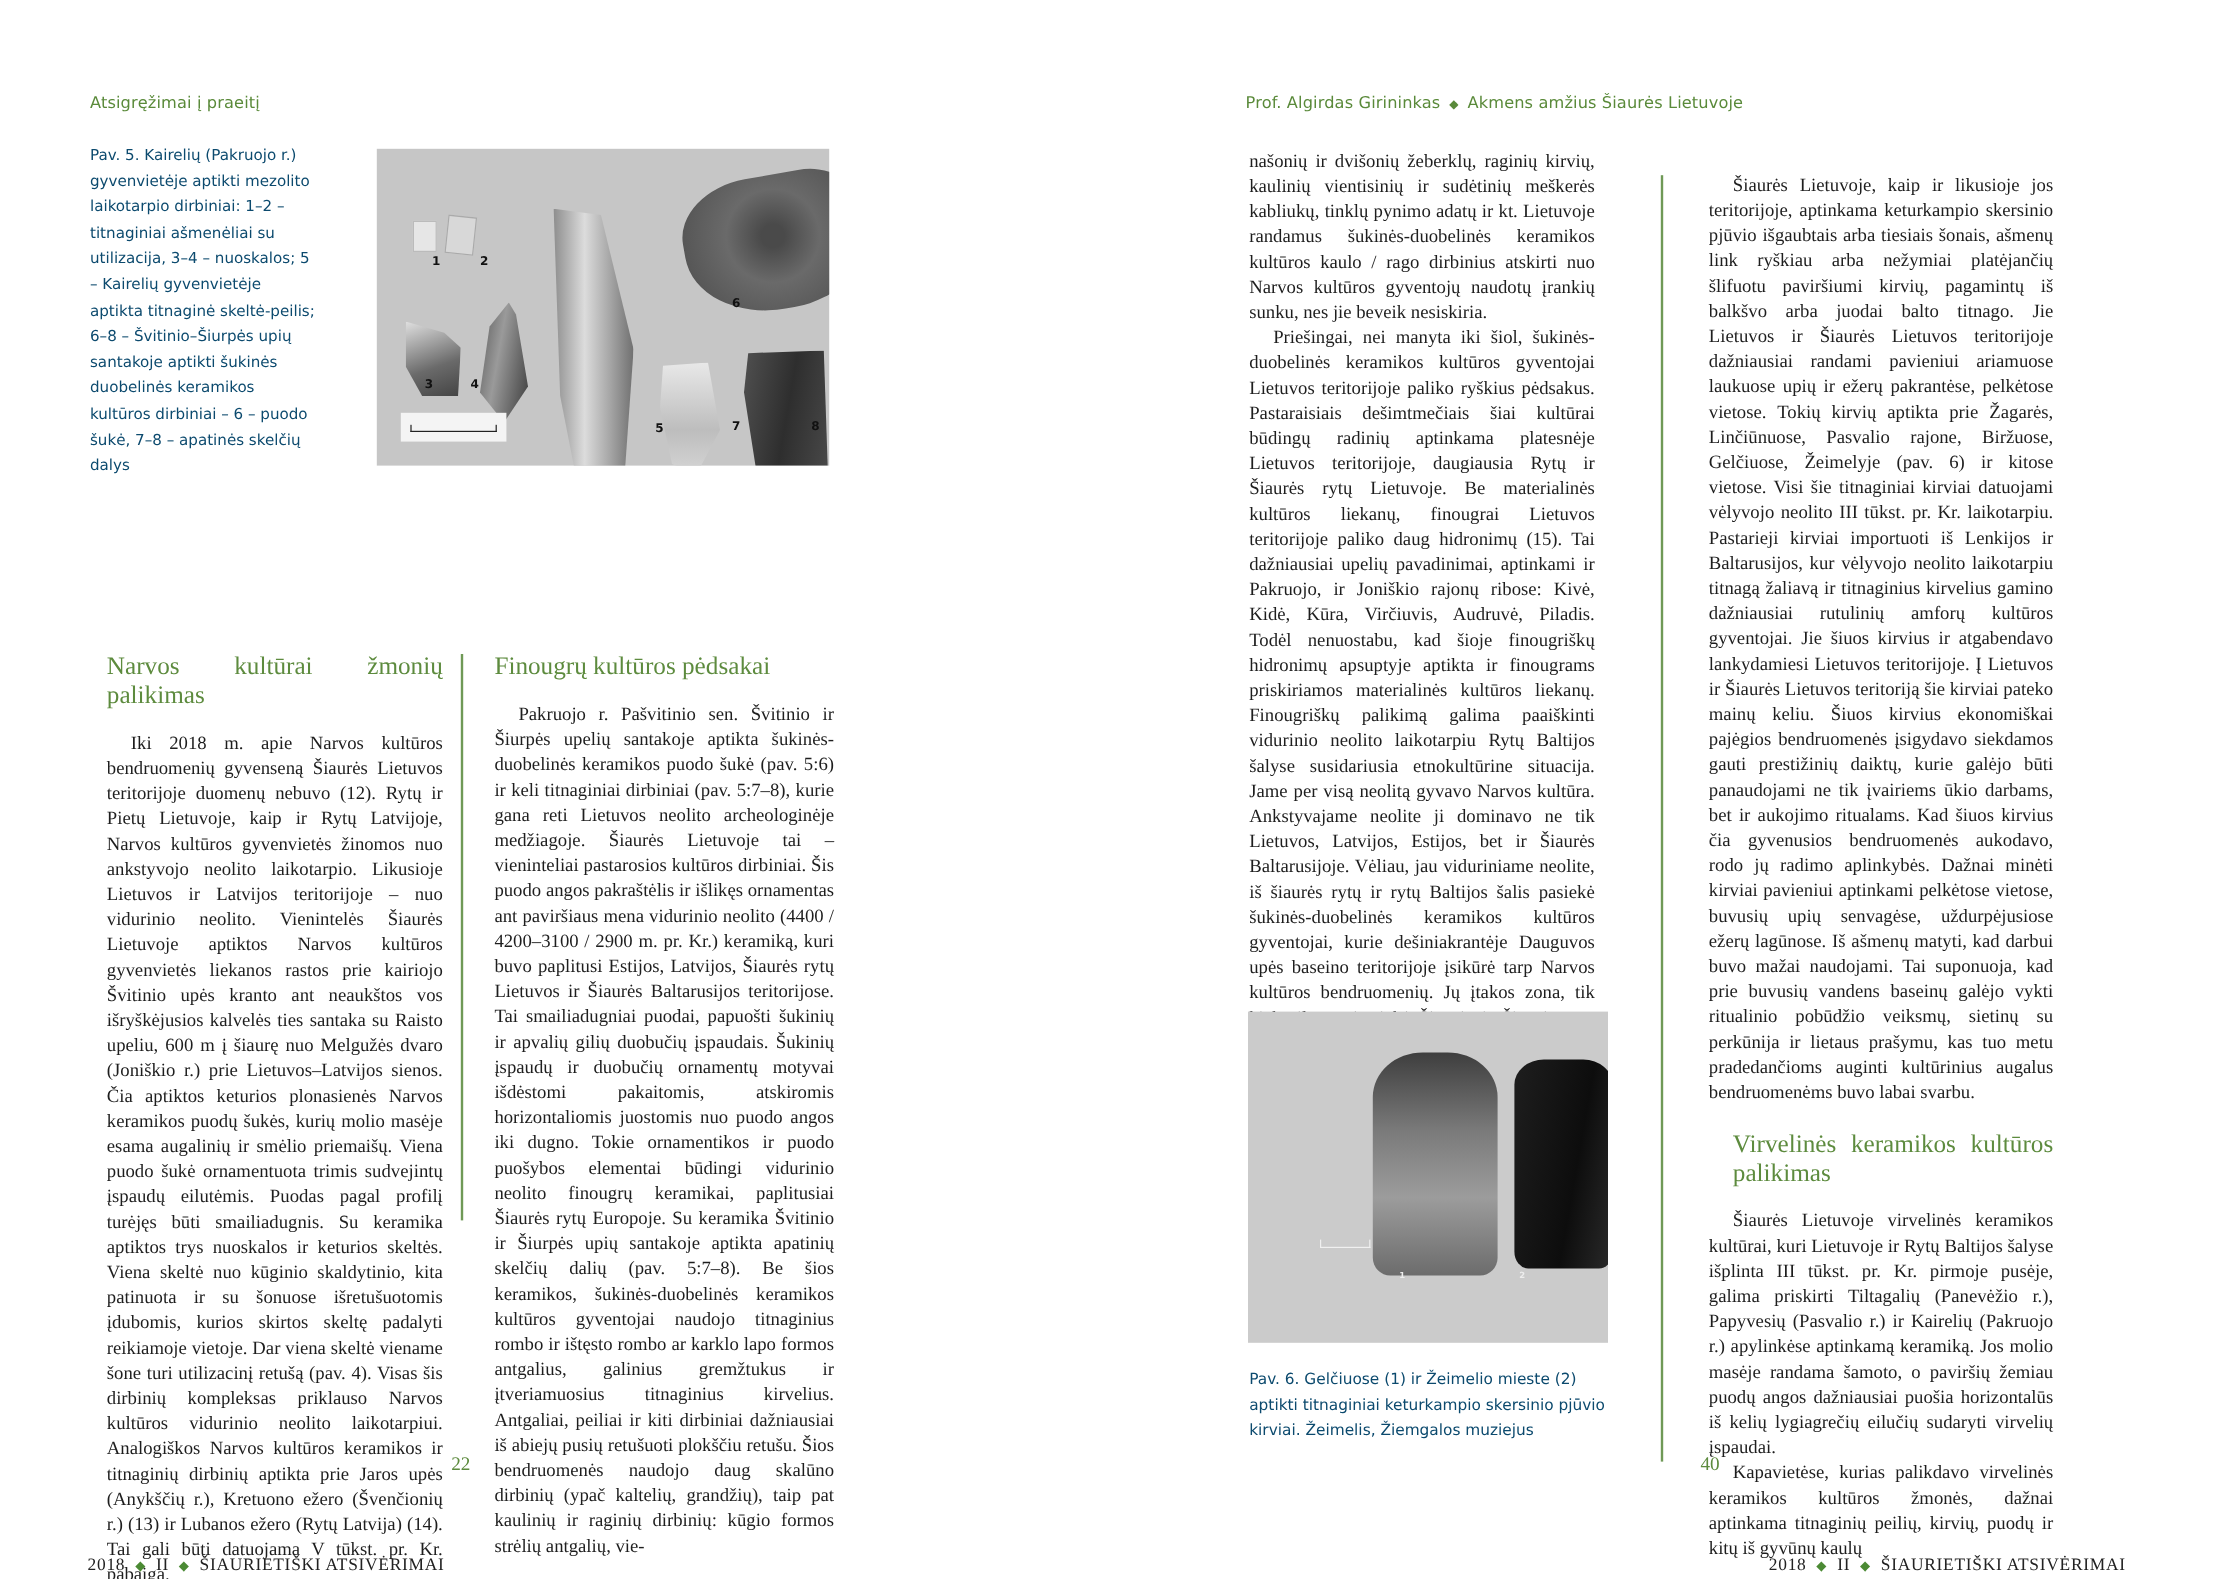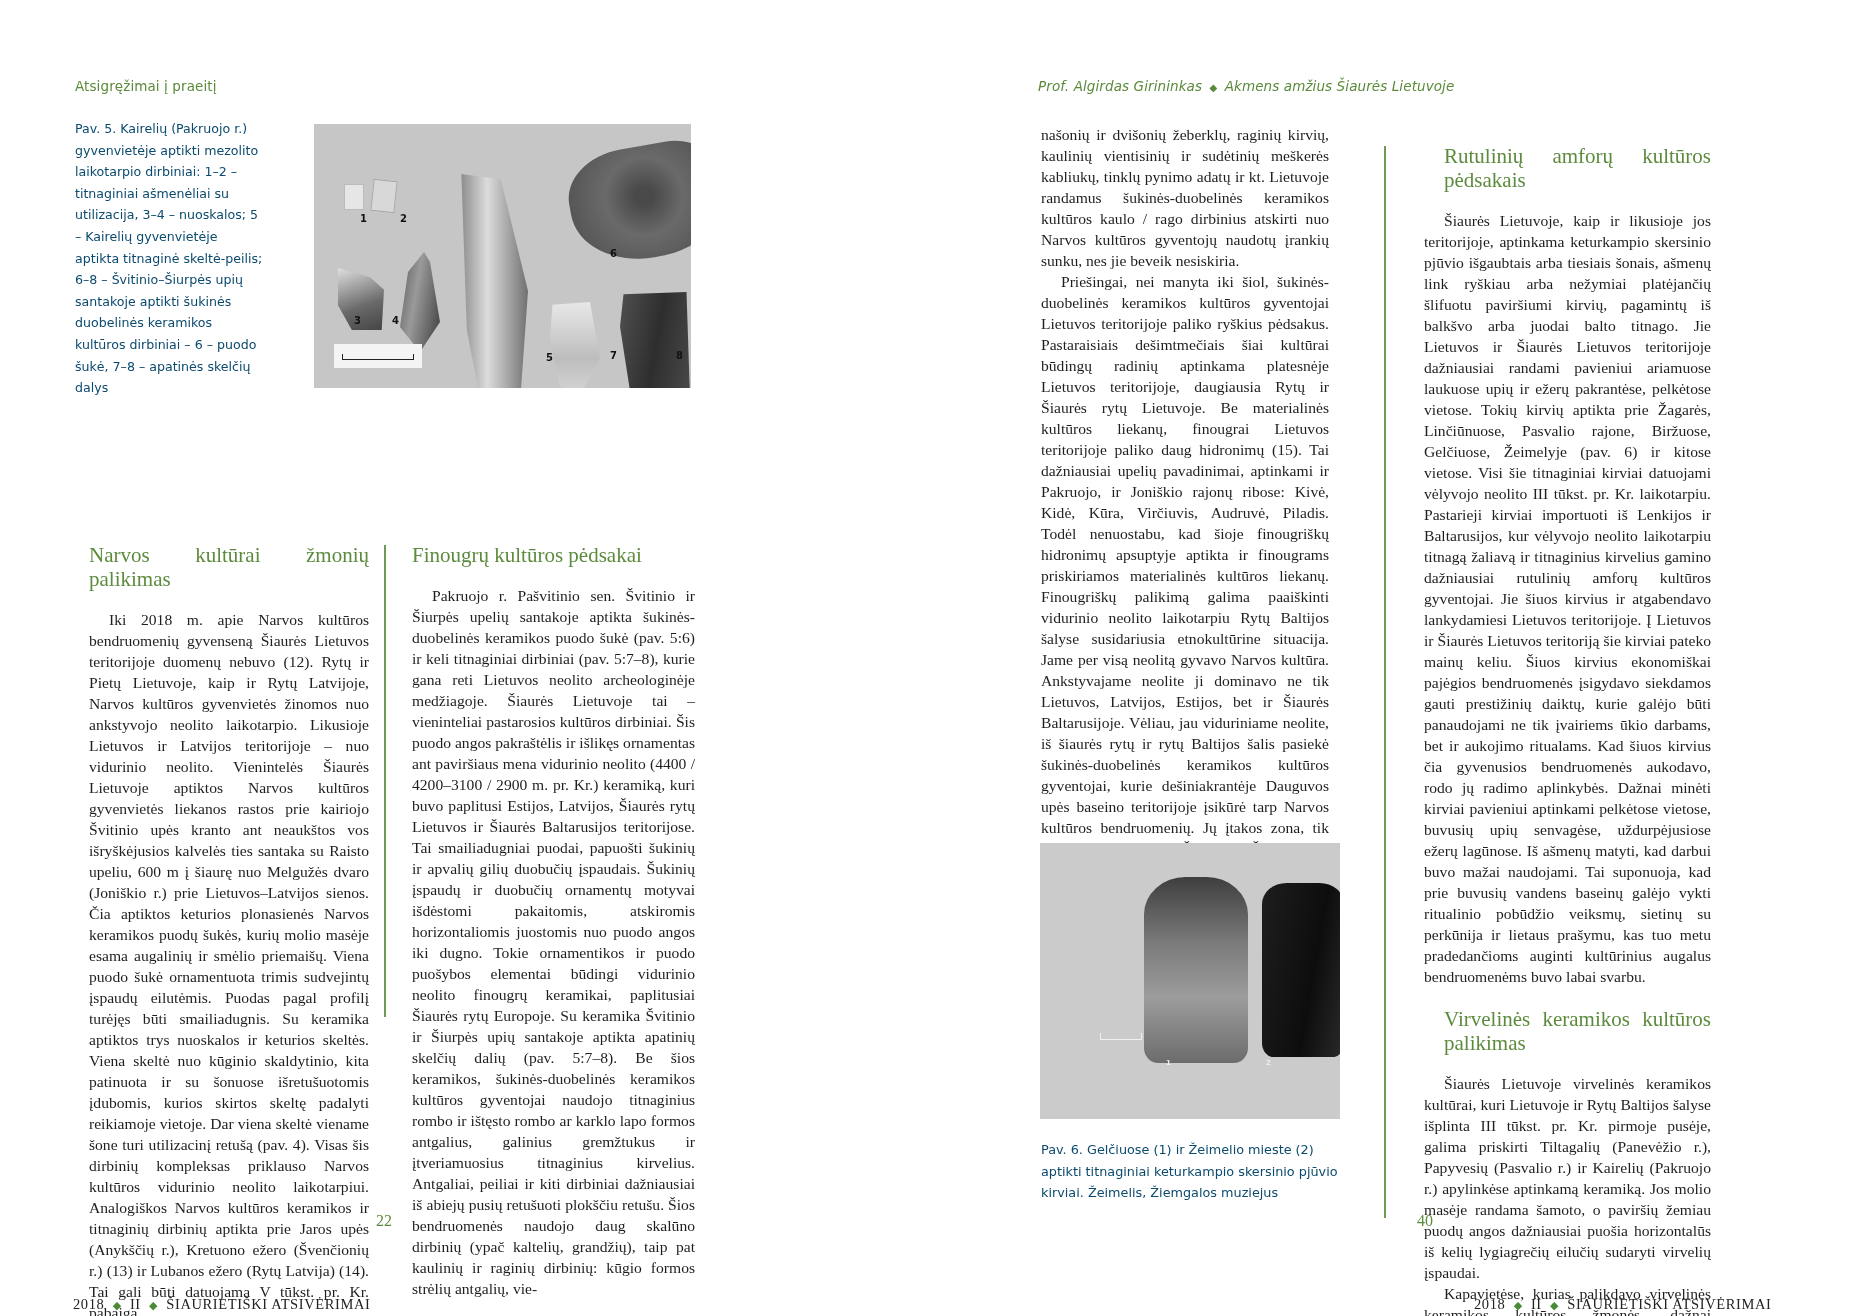--- a/index.html
+++ b/index.html
@@ -65,21 +65,21 @@
     <span>2018</span>
     <span class="dot">◆</span>
     <span>II</span>
     <span class="dot">◆</span>
     <span>ŠIAURIETIŠKI ATSIVĖRIMAI</span>
   </div>
   <div class="pnum" style="left:376px;">22</div>
 </div>
 
 <div>
-  <div class="running" style="left:1038px;font-style:italic;">
+  <div class="running" style="left:1038px;">
     <span>Prof. Algirdas Girininkas</span>
     <span style="font-size:10px;margin:0 3px;">◆</span>
     <span>Akmens amžius Šiaurės Lietuvoje</span>
   </div>
 
   <div class="col" style="left:1041px;top:124px;width:288px;">
     <p class="noind">našonių ir dvišonių žeberklų, raginių kirvių, kaulinių vientisinių ir sudėtinių meškerės kabliukų, tinklų pynimo adatų ir kt. Lietuvoje randamus šukinės-duobelinės keramikos kultūros kaulo / rago dirbinius atskirti nuo Narvos kultūros gyventojų naudotų įrankių sunku, nes jie beveik nesiskiria.</p>
     <p>Priešingai, nei manyta iki šiol, šukinės-duobelinės keramikos kultūros gyventojai Lietuvos teritorijoje paliko ryškius pėdsakus. Pastaraisiais dešimtmečiais šiai kultūrai būdingų radinių aptinkama platesnėje Lietuvos teritorijoje, daugiausia Rytų ir Šiaurės rytų Lietuvoje. Be materialinės kultūros liekanų, finougrai Lietuvos teritorijoje paliko daug hidronimų (15). Tai dažniausiai upelių pavadinimai, aptinkami ir Pakruojo, ir Joniškio rajonų ribose: Kivė, Kidė, Kūra, Virčiuvis, Audruvė, Piladis. Todėl nenuostabu, kad šioje finougriškų hidronimų apsuptyje aptikta ir finougrams priskiriamos materialinės kultūros liekanų. Finougriškų palikimą galima paaiškinti vidurinio neolito laikotarpiu Rytų Baltijos šalyse susidariusia etnokultūrine situacija. Jame per visą neolitą gyvavo Narvos kultūra. Ankstyvajame neolite ji dominavo ne tik Lietuvos, Latvijos, Estijos, bet ir Šiaurės Baltarusijoje. Vėliau, jau viduriniame neolite, iš šiaurės rytų ir rytų Baltijos šalis pasiekė šukinės-duobelinės keramikos kultūros gyventojai, kurie dešiniakrantėje Dauguvos upės baseino teritorijoje įsikūrė tarp Narvos kultūros bendruomenių. Jų įtakos zona, tik kiek silpnesnė, siekė Šiaurės ir Šiaurės rytų Lietuvą. Šie finougrų išplitimo padariniai turėjo didelės įtakos lietuvių ir latvių genofondui, kuris išliko iki šių dienų.</p>
   </div>
 
@@ -88,21 +88,20 @@
     <div class="artifact" style="left:222px;top:40px;width:82px;height:174px;background:linear-gradient(100deg,#1e1e1e,#0d0d0d 60%,#2a2a2a);border-radius:30% 30% 14% 14% / 12% 12% 8% 8%;"></div>
     <div class="artifact" style="left:60px;top:190px;width:40px;height:6px;border:1px solid #f0f0f0;border-top:none;"></div>
     <span class="lbl" style="left:126px;top:216px;color:#eee;font-size:7px;">1</span>
     <span class="lbl" style="left:226px;top:216px;color:#eee;font-size:7px;">2</span>
   </div>
   <div class="cap" style="left:1041px;top:1139px;width:300px;font-size:12.8px;">Pav. 6. Gelčiuose (1) ir Žeimelio mieste (2) aptikti titnaginiai keturkampio skersinio pjūvio kirviai. Žeimelis, Žiemgalos muziejus</div>
 
   <div class="rule" style="left:1384px;top:146px;height:1072px;"></div>
 
   <div class="col" style="left:1424px;top:144px;width:287px;">
-    <h2 class="h" style="margin-left:20px;">Rutulinių amforų kultūros pėdsakais</h2>
     <p>Šiaurės Lietuvoje, kaip ir likusioje jos teritorijoje, aptinkama keturkampio skersinio pjūvio išgaubtais arba tiesiais šonais, ašmenų link ryškiau arba nežymiai platėjančių šlifuotu paviršiumi kirvių, pagamintų iš balkšvo arba juodai balto titnago. Jie Lietuvos ir Šiaurės Lietuvos teritorijoje dažniausiai randami pavieniui ariamuose laukuose upių ir ežerų pakrantėse, pelkėtose vietose. Tokių kirvių aptikta prie Žagarės, Linčiūnuose, Pasvalio rajone, Biržuose, Gelčiuose, Žeimelyje (pav. 6) ir kitose vietose. Visi šie titnaginiai kirviai datuojami vėlyvojo neolito III tūkst. pr. Kr. laikotarpiu. Pastarieji kirviai importuoti iš Lenkijos ir Baltarusijos, kur vėlyvojo neolito laikotarpiu titnagą žaliavą ir titnaginius kirvelius gamino dažniausiai rutulinių amforų kultūros gyventojai. Jie šiuos kirvius ir atgabendavo lankydamiesi Lietuvos teritorijoje. Į Lietuvos ir Šiaurės Lietuvos teritoriją šie kirviai pateko mainų keliu. Šiuos kirvius ekonomiškai pajėgios bendruomenės įsigydavo siekdamos gauti prestižinių daiktų, kurie galėjo būti panaudojami ne tik įvairiems ūkio darbams, bet ir aukojimo ritualams. Kad šiuos kirvius čia gyvenusios bendruomenės aukodavo, rodo jų radimo aplinkybės. Dažnai minėti kirviai pavieniui aptinkami pelkėtose vietose, buvusių upių senvagėse, uždurpėjusiose ežerų lagūnose. Iš ašmenų matyti, kad darbui buvo mažai naudojami. Tai suponuoja, kad prie buvusių vandens baseinų galėjo vykti ritualinio pobūdžio veiksmų, sietinų su perkūnija ir lietaus prašymu, kas tuo metu pradedančioms auginti kultūrinius augalus bendruomenėms buvo labai svarbu.</p>
     <h2 class="h" style="margin:20px 0 18px 20px;">Virvelinės keramikos kultūros palikimas</h2>
     <p>Šiaurės Lietuvoje virvelinės keramikos kultūrai, kuri Lietuvoje ir Rytų Baltijos šalyse išplinta III tūkst. pr. Kr. pirmoje pusėje, galima priskirti Tiltagalių (Panevėžio r.), Papyvesių (Pasvalio r.) ir Kairelių (Pakruojo r.) apylinkėse aptinkamą keramiką. Jos molio masėje randama šamoto, o paviršių žemiau puodų angos dažniausiai puošia horizontalūs iš kelių lygiagrečių eilučių sudaryti virvelių įspaudai.</p>
     <p>Kapavietėse, kurias palikdavo virvelinės keramikos kultūros žmonės, dažnai aptinkama titnaginių peilių, kirvių, puodų ir kitų iš gyvūnų kaulų</p>
   </div>
 
   <div class="pnum" style="left:1417px;">40</div>
   <div class="footer" style="left:1474px;">
     <span>2018</span>
     <span class="dot">◆</span>

